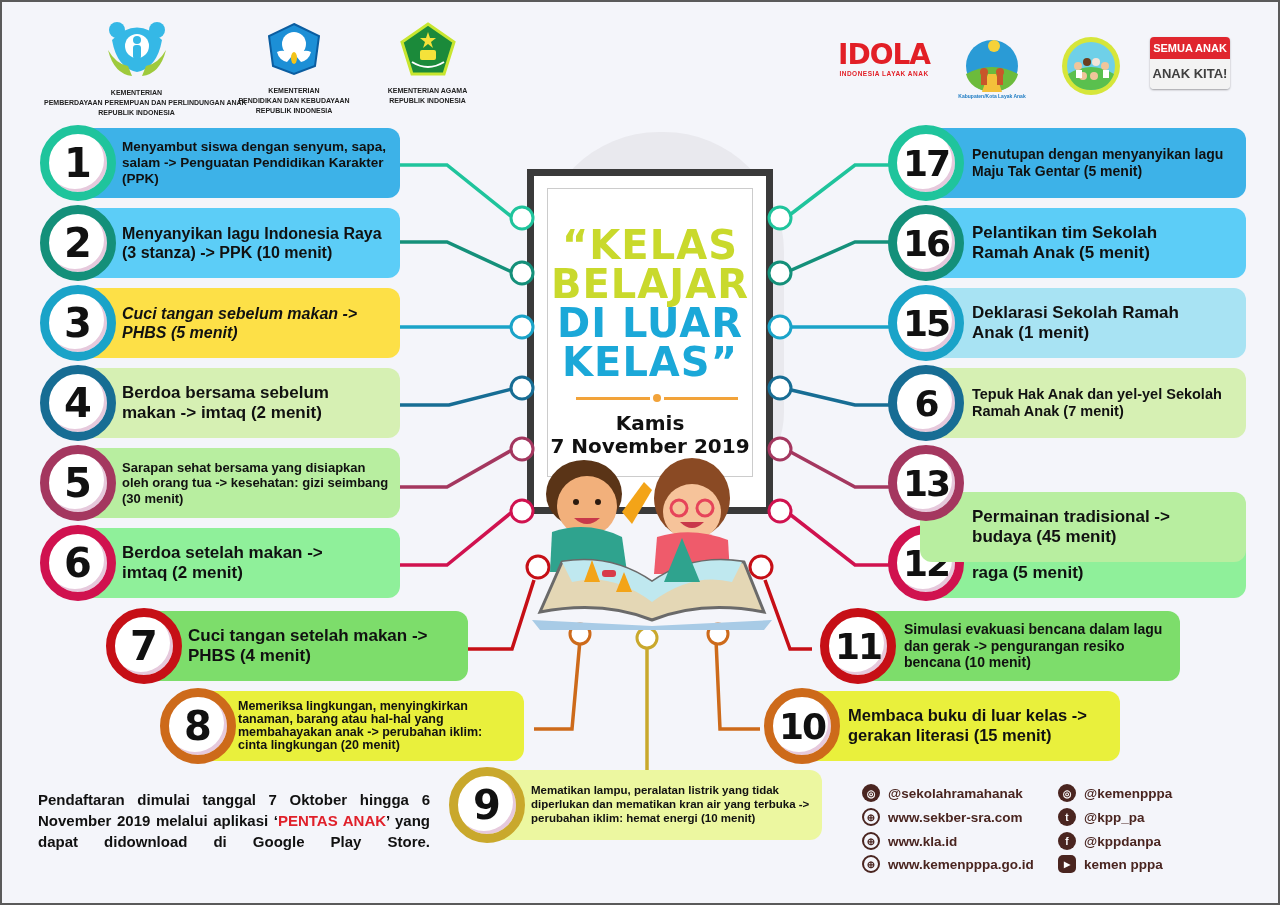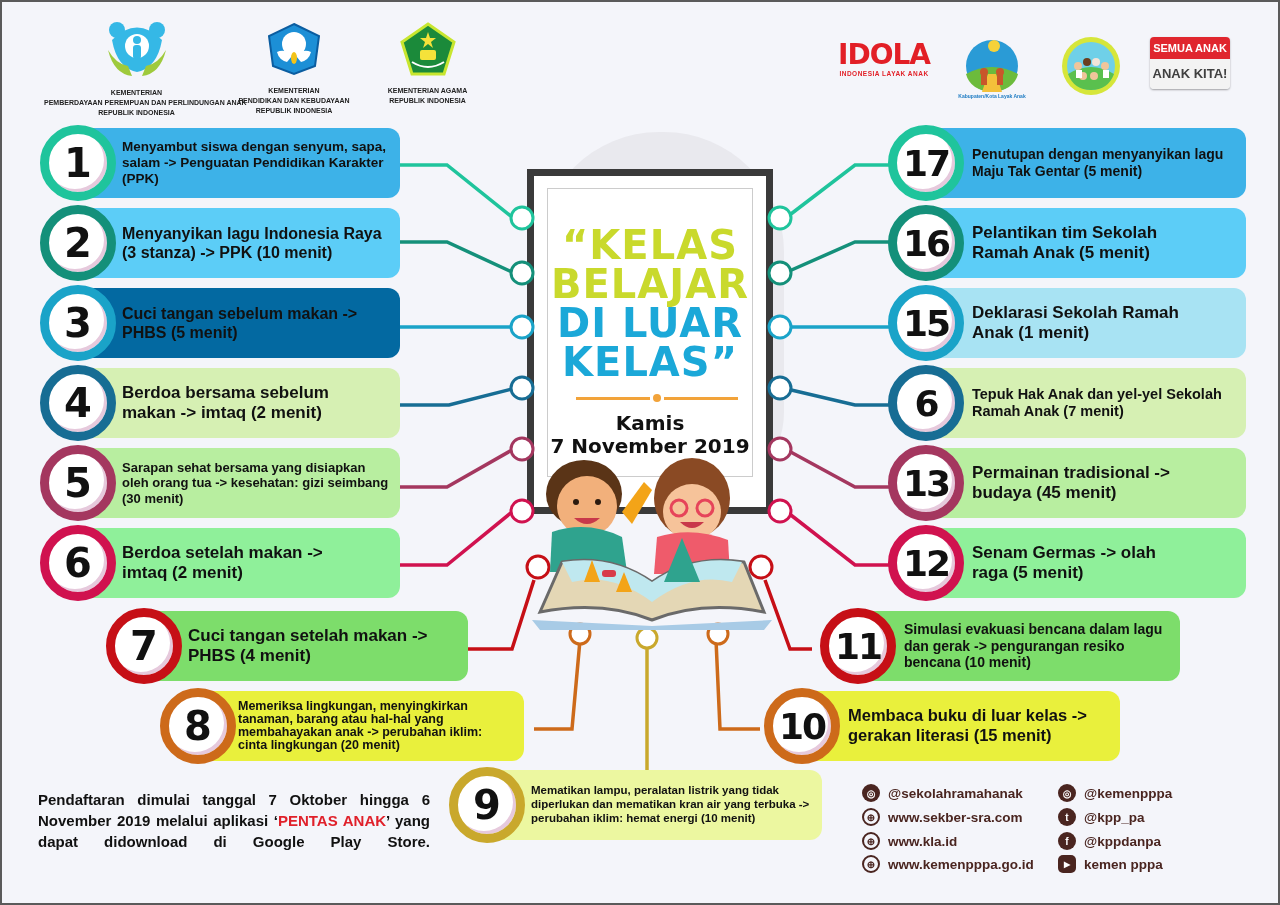--- a/index.html
+++ b/index.html
@@ -240,21 +240,21 @@
 </div>
 
 <div class="item" style="left:38px; top:206px; width:360px;">
   <div class="bar" style="width:328px; background:#5ccdf7;">
     <div class="txt" style="font-size:16px; width:260px;">Menyanyikan lagu Indonesia Raya (3 stanza) -&gt; PPK (10 menit)</div>
   </div>
   <div class="num" style="border-color:#14907a;">2</div>
 </div>
 
 <div class="item" style="left:38px; top:286px; width:360px;">
-  <div class="bar" style="width:328px; background:#0369a1;">
+  <div class="bar" style="width:328px; background:#fde047;font-style:italic;">
     <div class="txt" style="font-size:16px; width:260px;">Cuci tangan sebelum makan -&gt; PHBS (5 menit)</div>
   </div>
   <div class="num" style="border-color:#1aa3c8;">3</div>
 </div>
 
 <div class="item" style="left:38px; top:366px; width:360px;">
   <div class="bar" style="width:328px; background:#d6f0b3;">
     <div class="txt" style="font-size:17px; width:250px;">Berdoa bersama sebelum makan -&gt; imtaq (2 menit)</div>
   </div>
   <div class="num" style="border-color:#176d94;">4</div>
@@ -310,21 +310,21 @@
 </div>
 
 <div class="item right" style="left:886px; top:526px; width:358px;">
   <div class="bar" style="width:326px; background:#8ff09a;">
     <div class="txt" style="font-size:17px; width:200px;">Senam Germas -&gt; olah raga (5 menit)</div>
   </div>
   <div class="num two" style="border-color:#d0124f;">12</div>
 </div>
 
 <div class="item right" style="left:886px; top:446px; width:358px;">
-  <div class="bar" style="width:326px; background:#b8eea0;">
+  <div class="bar" style="width:326px; background:#b8eea0;margin-top:44px;">
     <div class="txt" style="font-size:17px; width:245px;">Permainan tradisional -&gt; budaya (45 menit)</div>
   </div>
   <div class="num two" style="border-color:#a4375f;">13</div>
 </div>
 
 <div class="item right" style="left:886px; top:366px; width:358px;">
   <div class="bar" style="width:326px; background:#d6f0b3;">
     <div class="txt" style="font-size:14.5px; width:265px;">Tepuk Hak Anak dan yel-yel Sekolah Ramah Anak (7 menit)</div>
   </div>
   <div class="num two" style="border-color:#176d94;">6</div>

